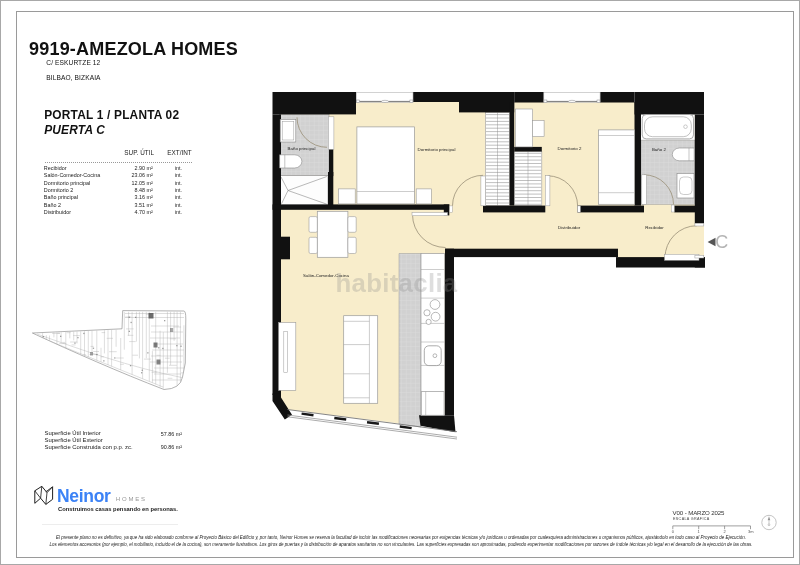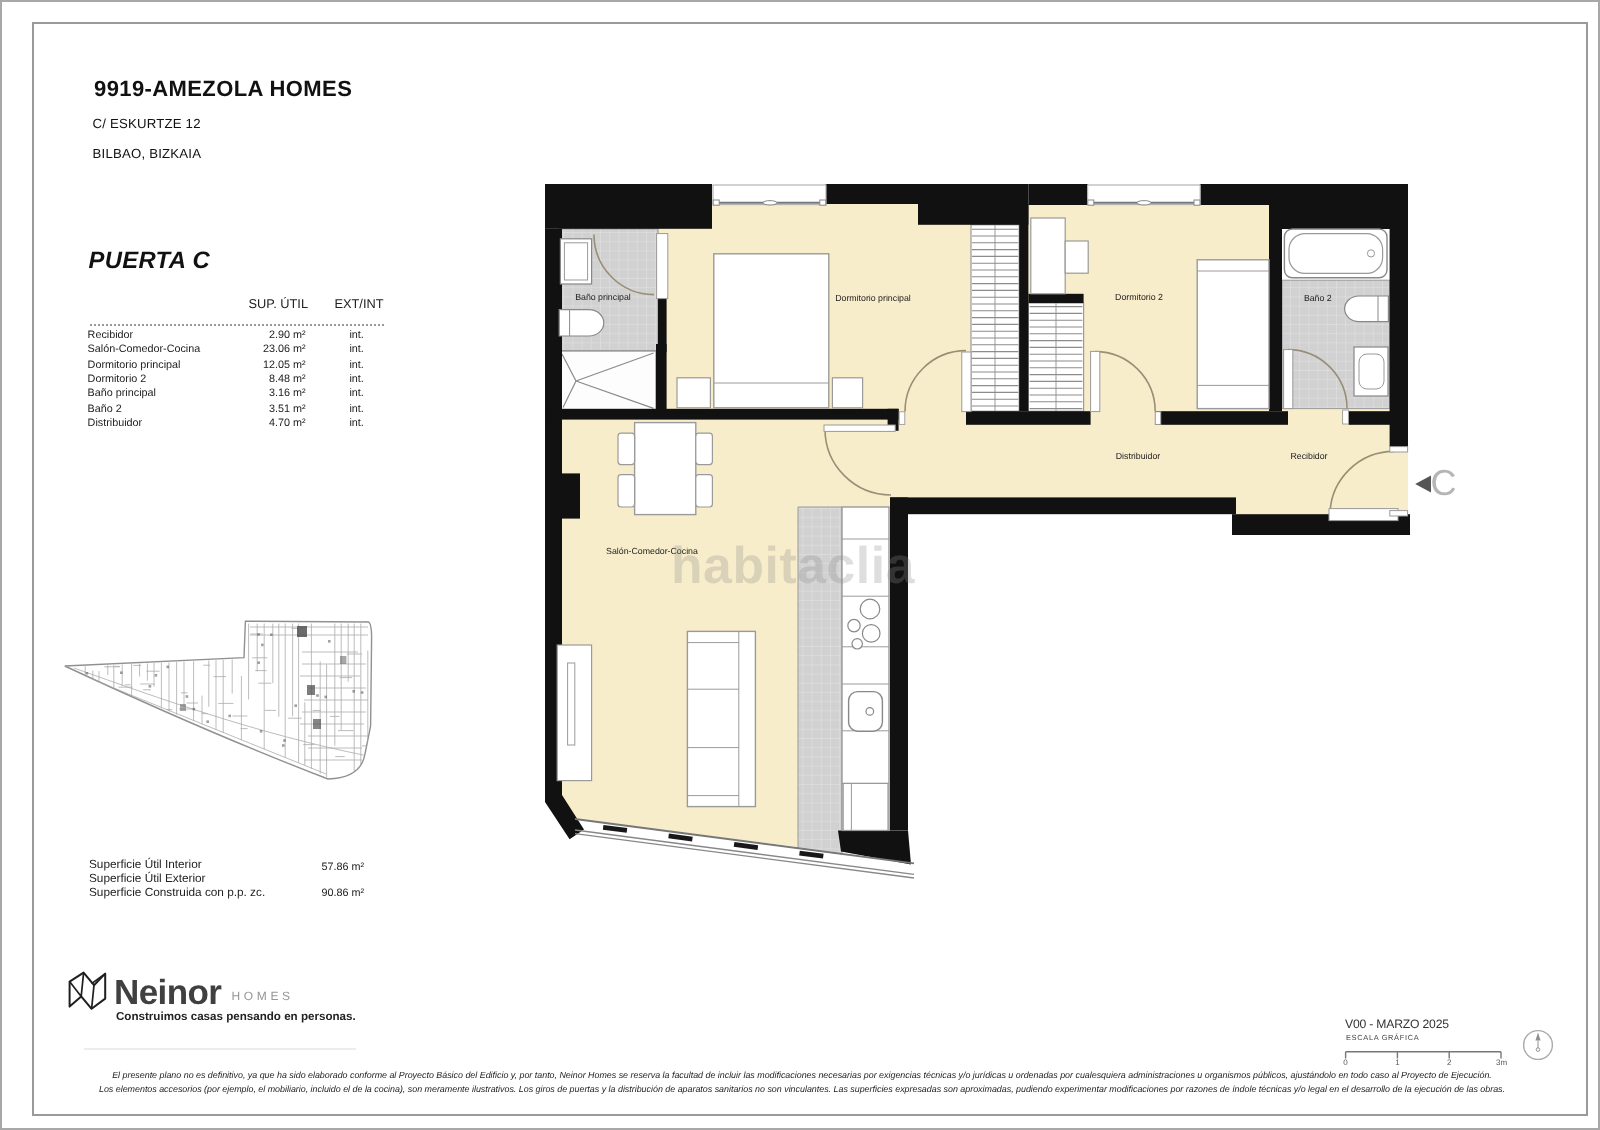--- a/index.html
+++ b/index.html
@@ -6,26 +6,27 @@
   body{width:800px;height:565px;font-family:"Liberation Sans",sans-serif;background:#fff;}
   #page{position:absolute;left:0;top:0;width:800px;height:565px;background:#fff;border:1px solid #a8a8a8;box-sizing:border-box;overflow:hidden;}
   .abs{position:absolute;}
 </style>
 </head>
 <body>
 <div id="page">
 
 <div class="abs" style="left:15px;top:10px;width:775.5px;height:544.5px;border:1px solid #9a9a9a;"></div>
 
-<div class="abs" style="left:46px;top:38px;font-size:11px;font-weight:bold;letter-spacing:0.2px;color:#111;">9919-AMEZOLA HOMES</div>
+<div class="abs" style="left:28px;top:38px;font-size:18px;font-weight:bold;letter-spacing:0.2px;color:#111;">9919-AMEZOLA HOMES</div>
 
 <div class="abs" style="left:45.3px;top:57.8px;font-size:6.6px;letter-spacing:0.1px;color:#111;">C/ ESKURTZE 12</div>
 
 <div class="abs" style="left:45.3px;top:72.8px;font-size:6.6px;letter-spacing:0.1px;color:#111;">BILBAO, BIZKAIA</div>
 
+<div class="abs" style="left:43.2px;top:107px;font-size:11.9px;font-weight:bold;letter-spacing:0.2px;color:#111;">PORTAL 1 / PLANTA 02</div>
 
 <div class="abs" style="left:43.2px;top:122px;font-size:11.9px;font-weight:bold;letter-spacing:0.2px;color:#111;font-style:italic;">PUERTA C</div>
 
 <div class="abs" style="left:44px;top:148.2px;width:146px;font-size:6.4px;color:#222;">
   <span class="abs" style="left:77px;width:32px;text-align:right;">SUP. ÚTIL</span>
   <span class="abs" style="left:122px;width:25px;text-align:center;">EXT/INT</span>
 </div>
 
 <div class="abs" style="left:43.5px;top:161px;width:147px;border-top:1px dotted #999;"></div>
 
@@ -74,21 +75,21 @@
 </div>
 
 <div class="abs" style="left:130px;top:429.8px;width:51px;font-size:5.4px;color:#222;text-align:right;">
   <div>57.86 m²</div>
   <div style="height:7.2px;"></div>
   <div>90.86 m²</div>
 </div>
 
 <div class="abs" style="left:41px;top:522.6px;width:136px;border-top:1px solid #ededed;"></div>
 
-<div class="abs" style="left:56px;top:485px;font-size:17.5px;font-weight:bold;letter-spacing:-0.3px;color:#404040;text-align:center;">Neinor</div>
+<div class="abs" style="left:56px;top:485px;font-size:17.5px;font-weight:bold;letter-spacing:-0.3px;color:#3b82f6;text-align:center;">Neinor</div>
 
 <div class="abs" style="left:114.8px;top:494.5px;font-size:6px;letter-spacing:1.8px;color:#969696;font-weight:normal;">HOMES</div>
 
 <div class="abs" style="left:57px;top:505.3px;font-size:5.8px;font-weight:bold;color:#222;">Construimos casas pensando en personas.</div>
 
 <div class="abs" style="left:671.5px;top:508.4px;font-size:6.1px;letter-spacing:-0.1px;color:#333;">V00 - MARZO 2025</div>
 
 <div class="abs" style="left:672px;top:515.6px;font-size:3.7px;letter-spacing:0.35px;color:#444;">ESCALA GRÁFICA</div>
 
 <div class="abs" style="left:25px;top:534.3px;width:750px;text-align:center;font-size:4.45px;font-style:italic;color:#222;">El presente plano no es definitivo, ya que ha sido elaborado conforme al Proyecto Básico del Edificio y, por tanto, Neinor Homes se reserva la facultad de incluir las modificaciones necesarias por exigencias técnicas y/o jurídicas u ordenadas por cualesquiera administraciones u organismos públicos, ajustándolo en todo caso al Proyecto de Ejecución.</div>

